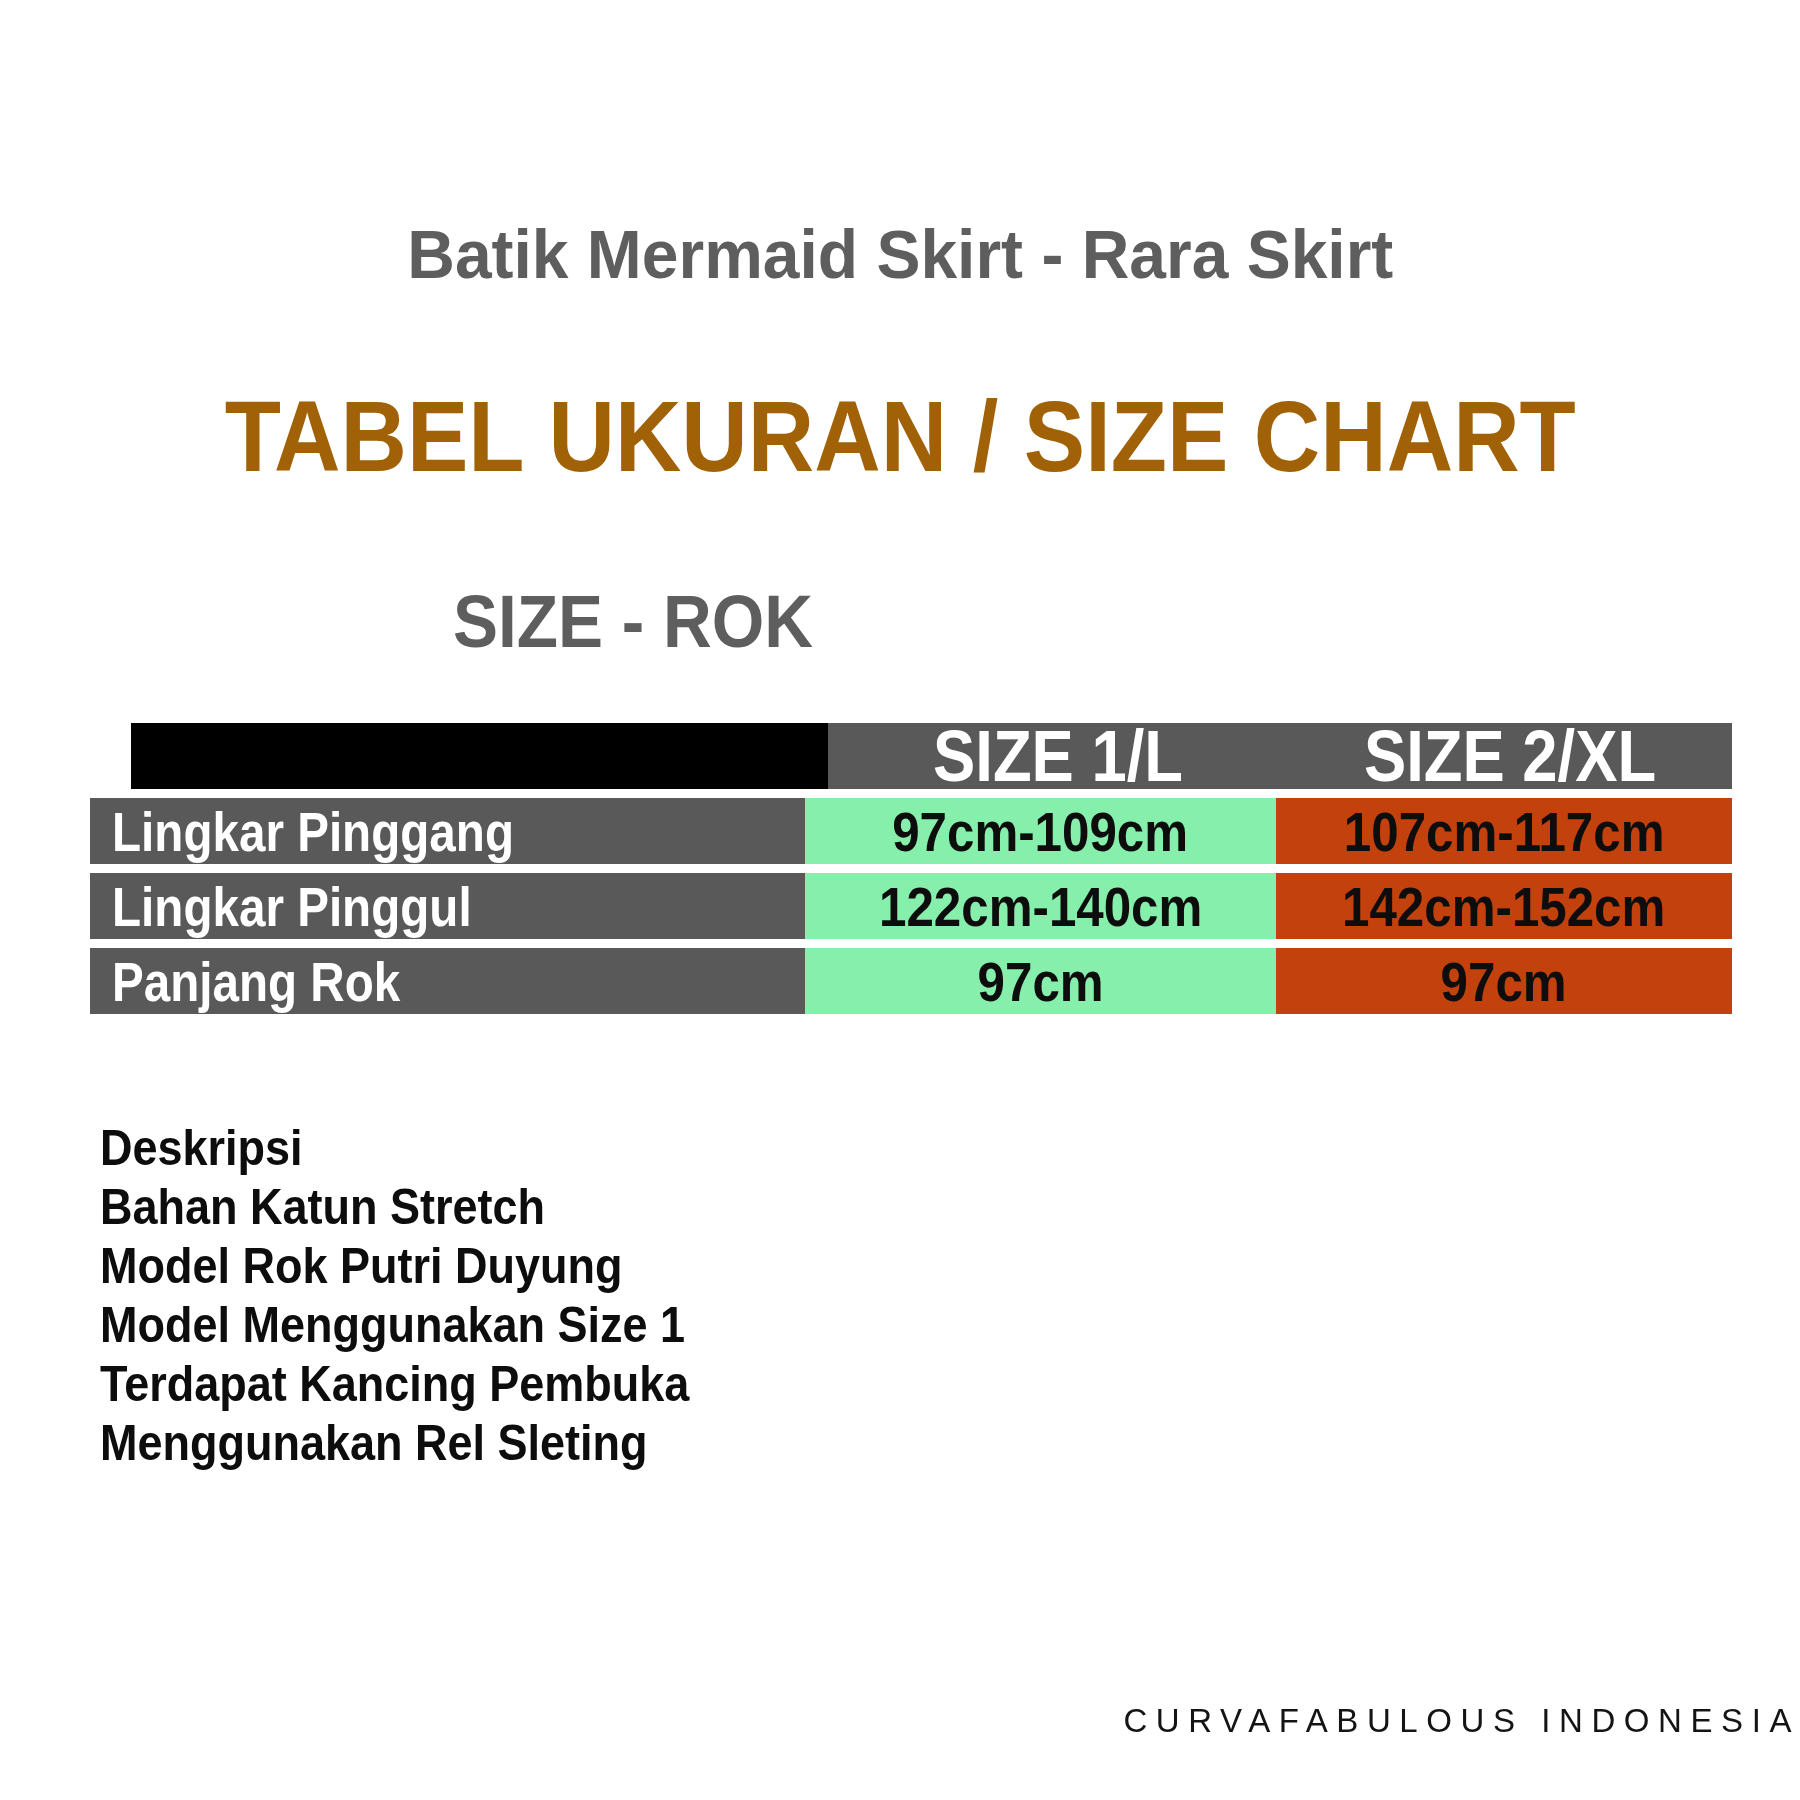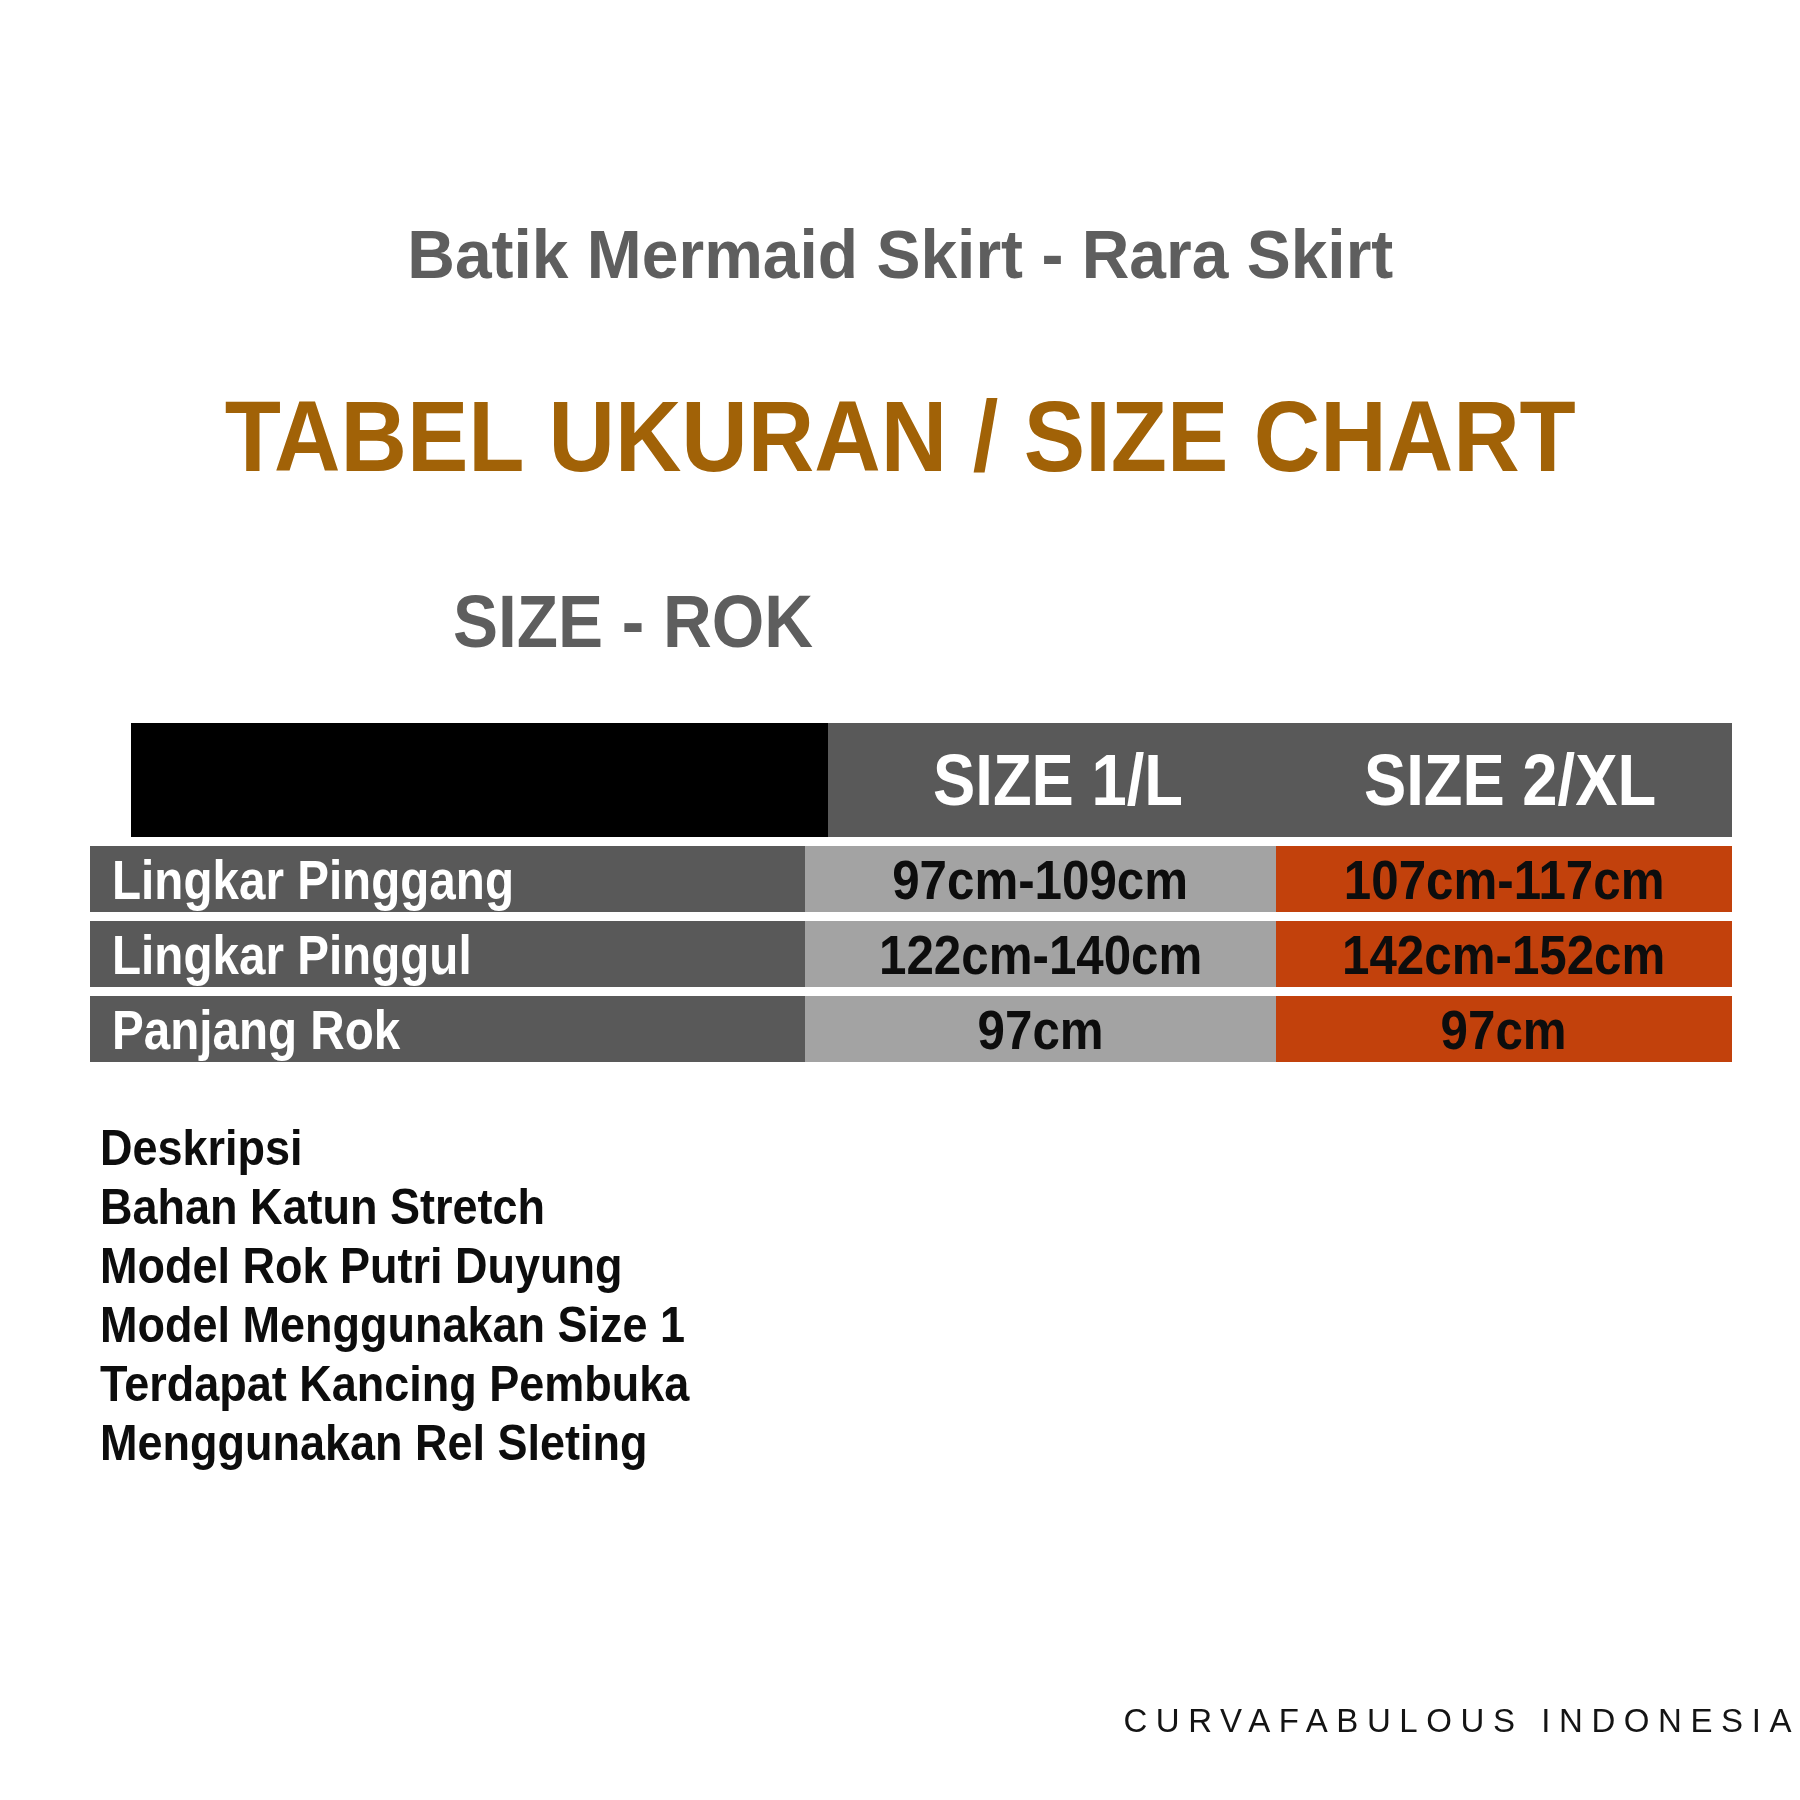--- a/index.html
+++ b/index.html
@@ -38,21 +38,21 @@
     white-space: nowrap;
   }
   .size-subheading .cond { display: inline-block; transform: translateX(-105px) scaleX(0.9); }
 
   
   .size-table {
     position: absolute; left: 90px; top: 723px; width: 1642px;
   }
   .t-row { display: flex; margin-bottom: 9px; }
   .t-row:last-child { margin-bottom: 0; }
-  .t-row.header { height: 114px; padding-left: 41px; }
+  .t-row.header { height: 66px; padding-left: 41px; }
   .t-row.data { height: 66px; }
 
   .c-label { width: 715px; }
   .c-s1 { width: 471px; }
   .c-s2 { width: 456px; }
 
   .cell { display: flex; align-items: center; justify-content: center; }
 
   .h-blank { background: #000000; }
   .h-size {
@@ -68,21 +68,21 @@
     padding-left: 22px; box-sizing: border-box;
     white-space: nowrap;
   }
   .d-label .cond { display: inline-block; transform: scaleX(0.85); transform-origin: left center; }
 
   .d-val {
     color: #0d0d0d;
     font-size: 56px; font-weight: bold; white-space: nowrap;
   }
   .d-val .cond { display: inline-block; transform: scaleX(0.88); }
-  .bg-mid   { background: #a3a3a3; }
+  .bg-mid   { background: #86efac; }
   .bg-light { background: #c2410c; }
 
   
   .description-block {
     position: absolute; left: 100px; top: 1118px;
   }
   .desc-line {
     height: 59px; display: flex; align-items: center;
     font-size: 50px; font-weight: bold; color: #0d0d0d;
     white-space: nowrap;

